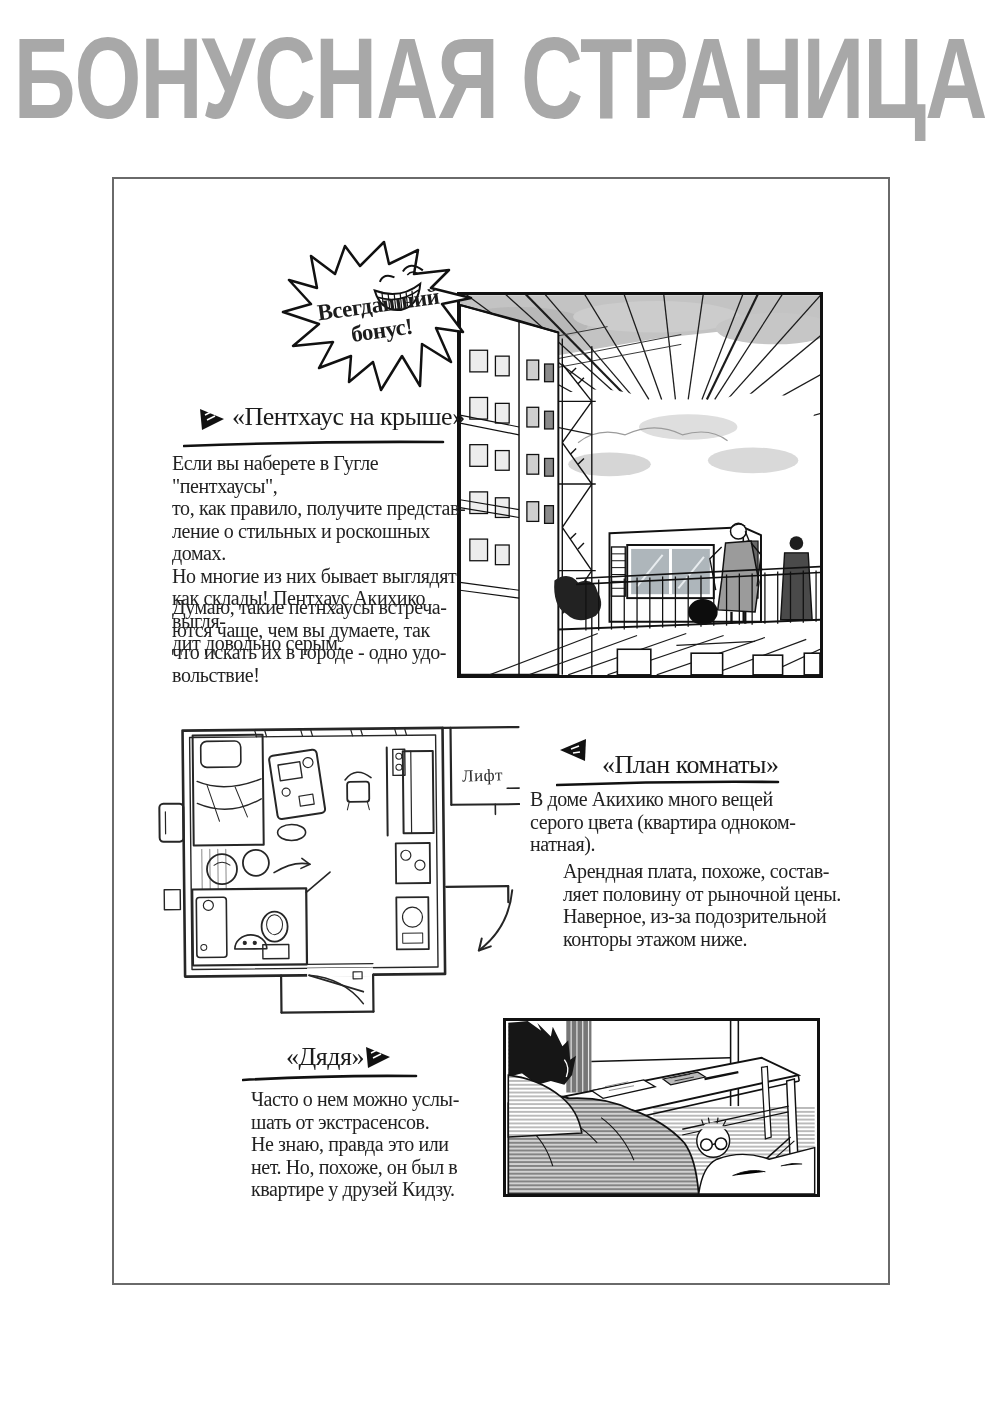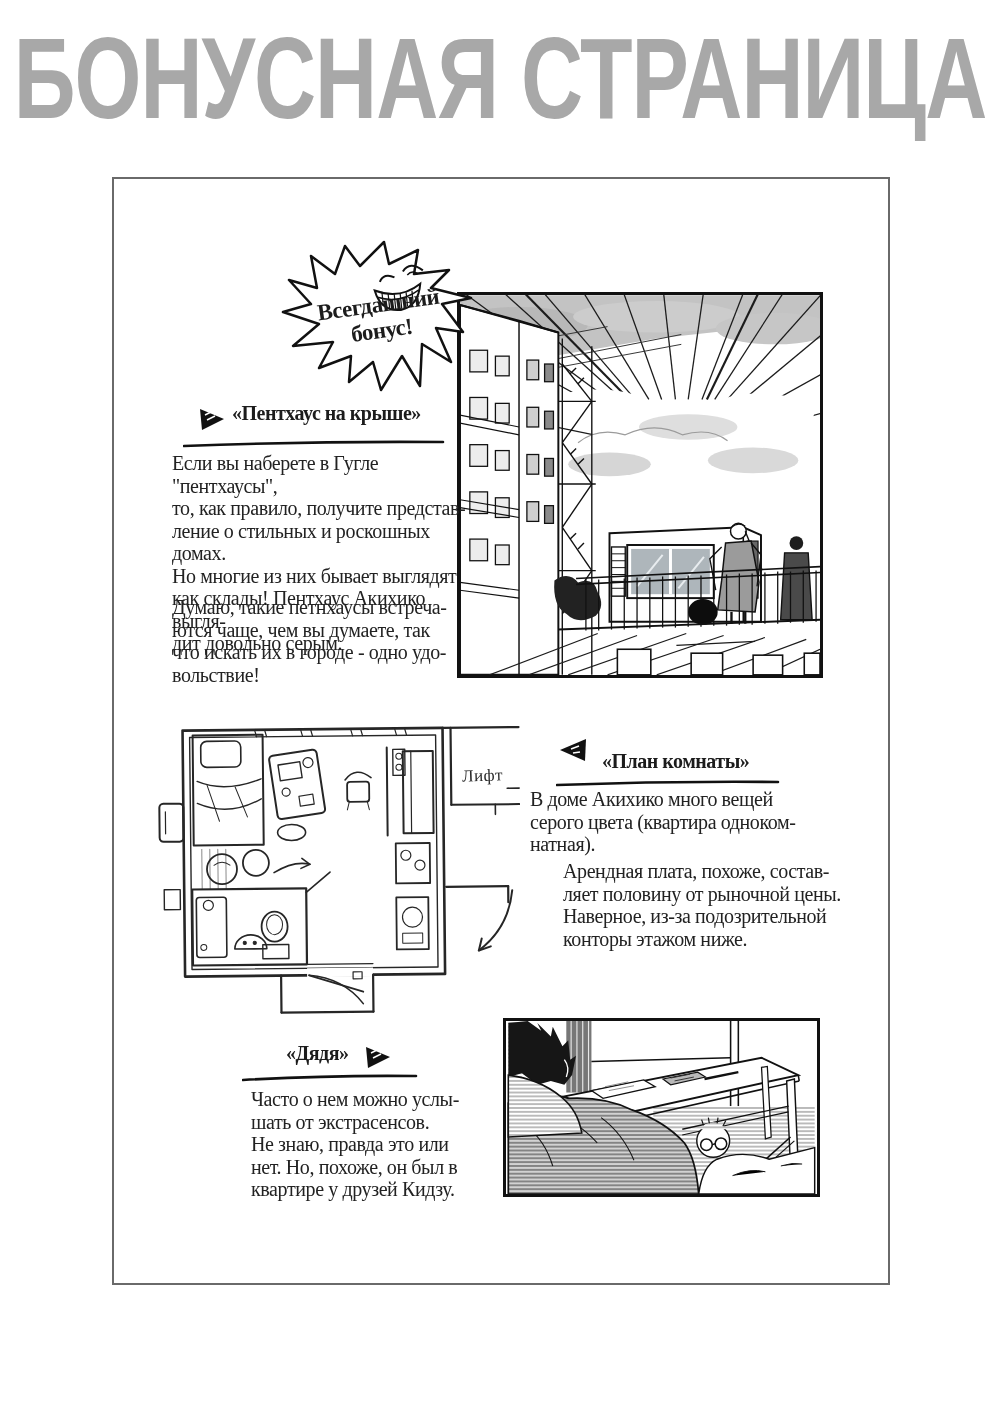--- a/index.html
+++ b/index.html
@@ -21,21 +21,21 @@
   #panel-uncle{left:503px;top:1018px;width:317px;height:179px;}
   .panel svg{display:block;width:100%;height:100%;}
   
   #bubble{left:281px;top:240px;width:194px;height:154px;z-index:5;}
   #bubble-text{
     left:295px;top:292px;width:170px;z-index:6;text-align:center;
     font-size:23px;font-weight:bold;line-height:26px;white-space:pre-line;
     transform:rotate(-8deg);letter-spacing:-0.5px;
   }
   
-  .heading{font-size:20px;font-weight:700;letter-spacing:-0.5px;white-space:nowrap;}
+  .heading{font-size:26px;font-weight:400;letter-spacing:-0.5px;white-space:nowrap;}
   .underline svg{display:block;}
   
   .para{
     font-size:20px;line-height:22.5px;letter-spacing:-0.4px;
     white-space:pre-line;color:#222;width:310px;
   }
   #elevator-label{
     font-size:17px;letter-spacing:0.5px;transform:rotate(-2deg);color:#2b2b2b;
   }
   .sketch{stroke:#262626;fill:none;stroke-linecap:round;stroke-linejoin:round;}

